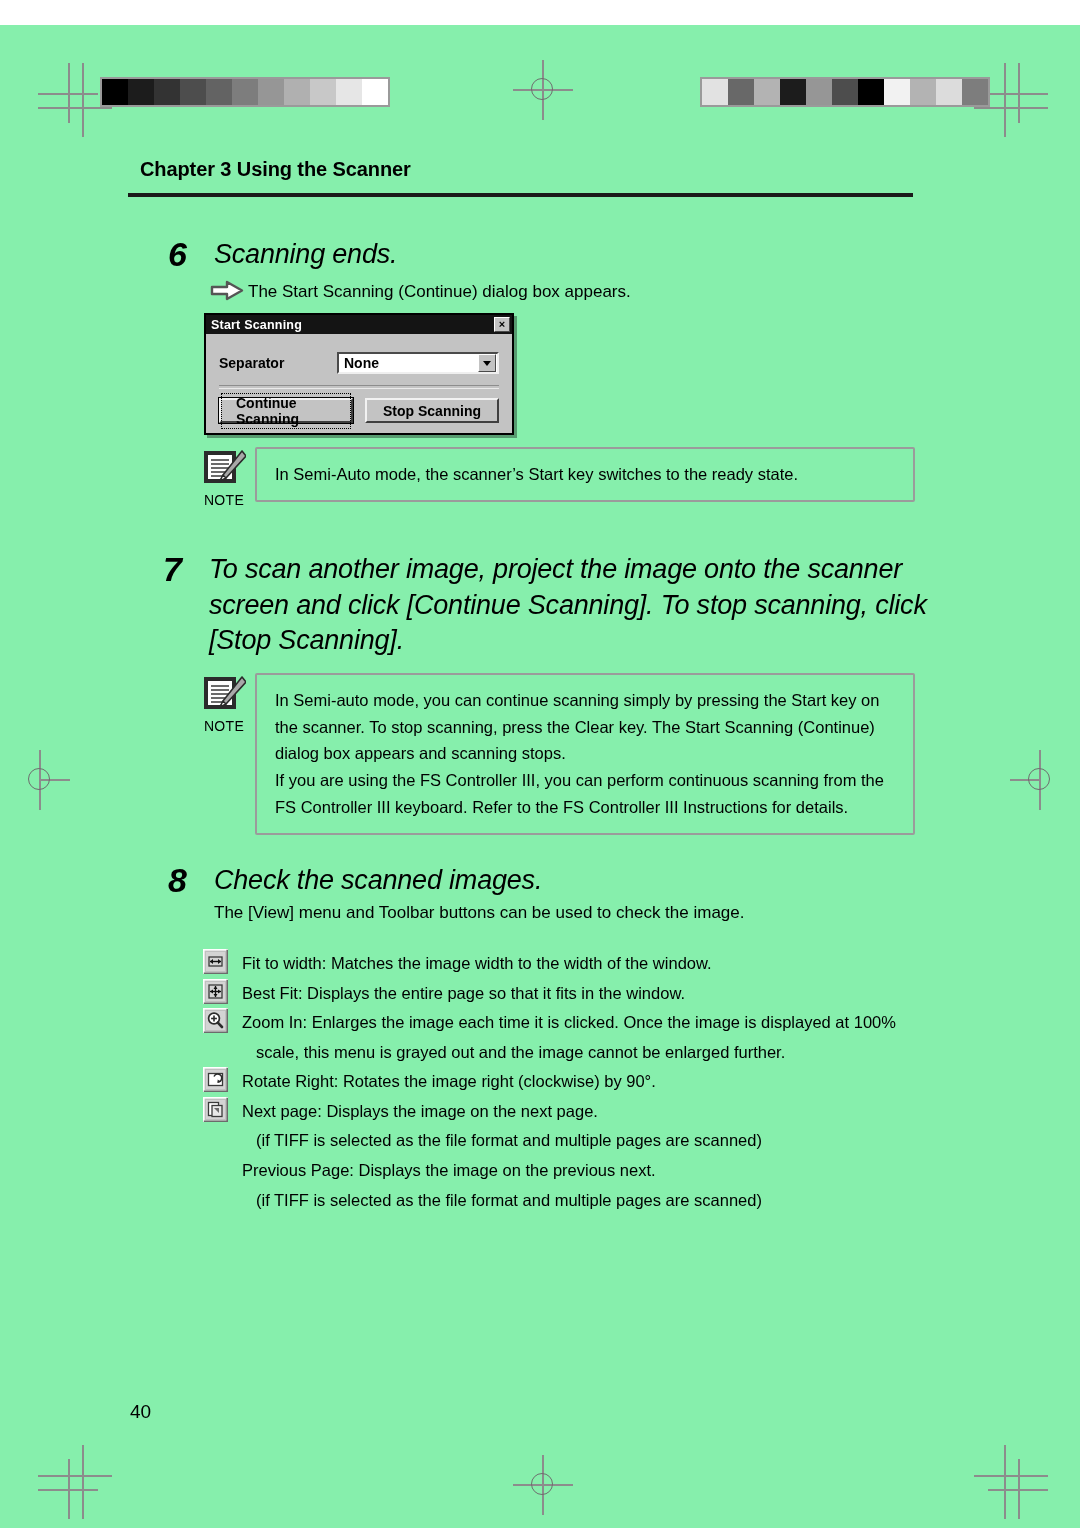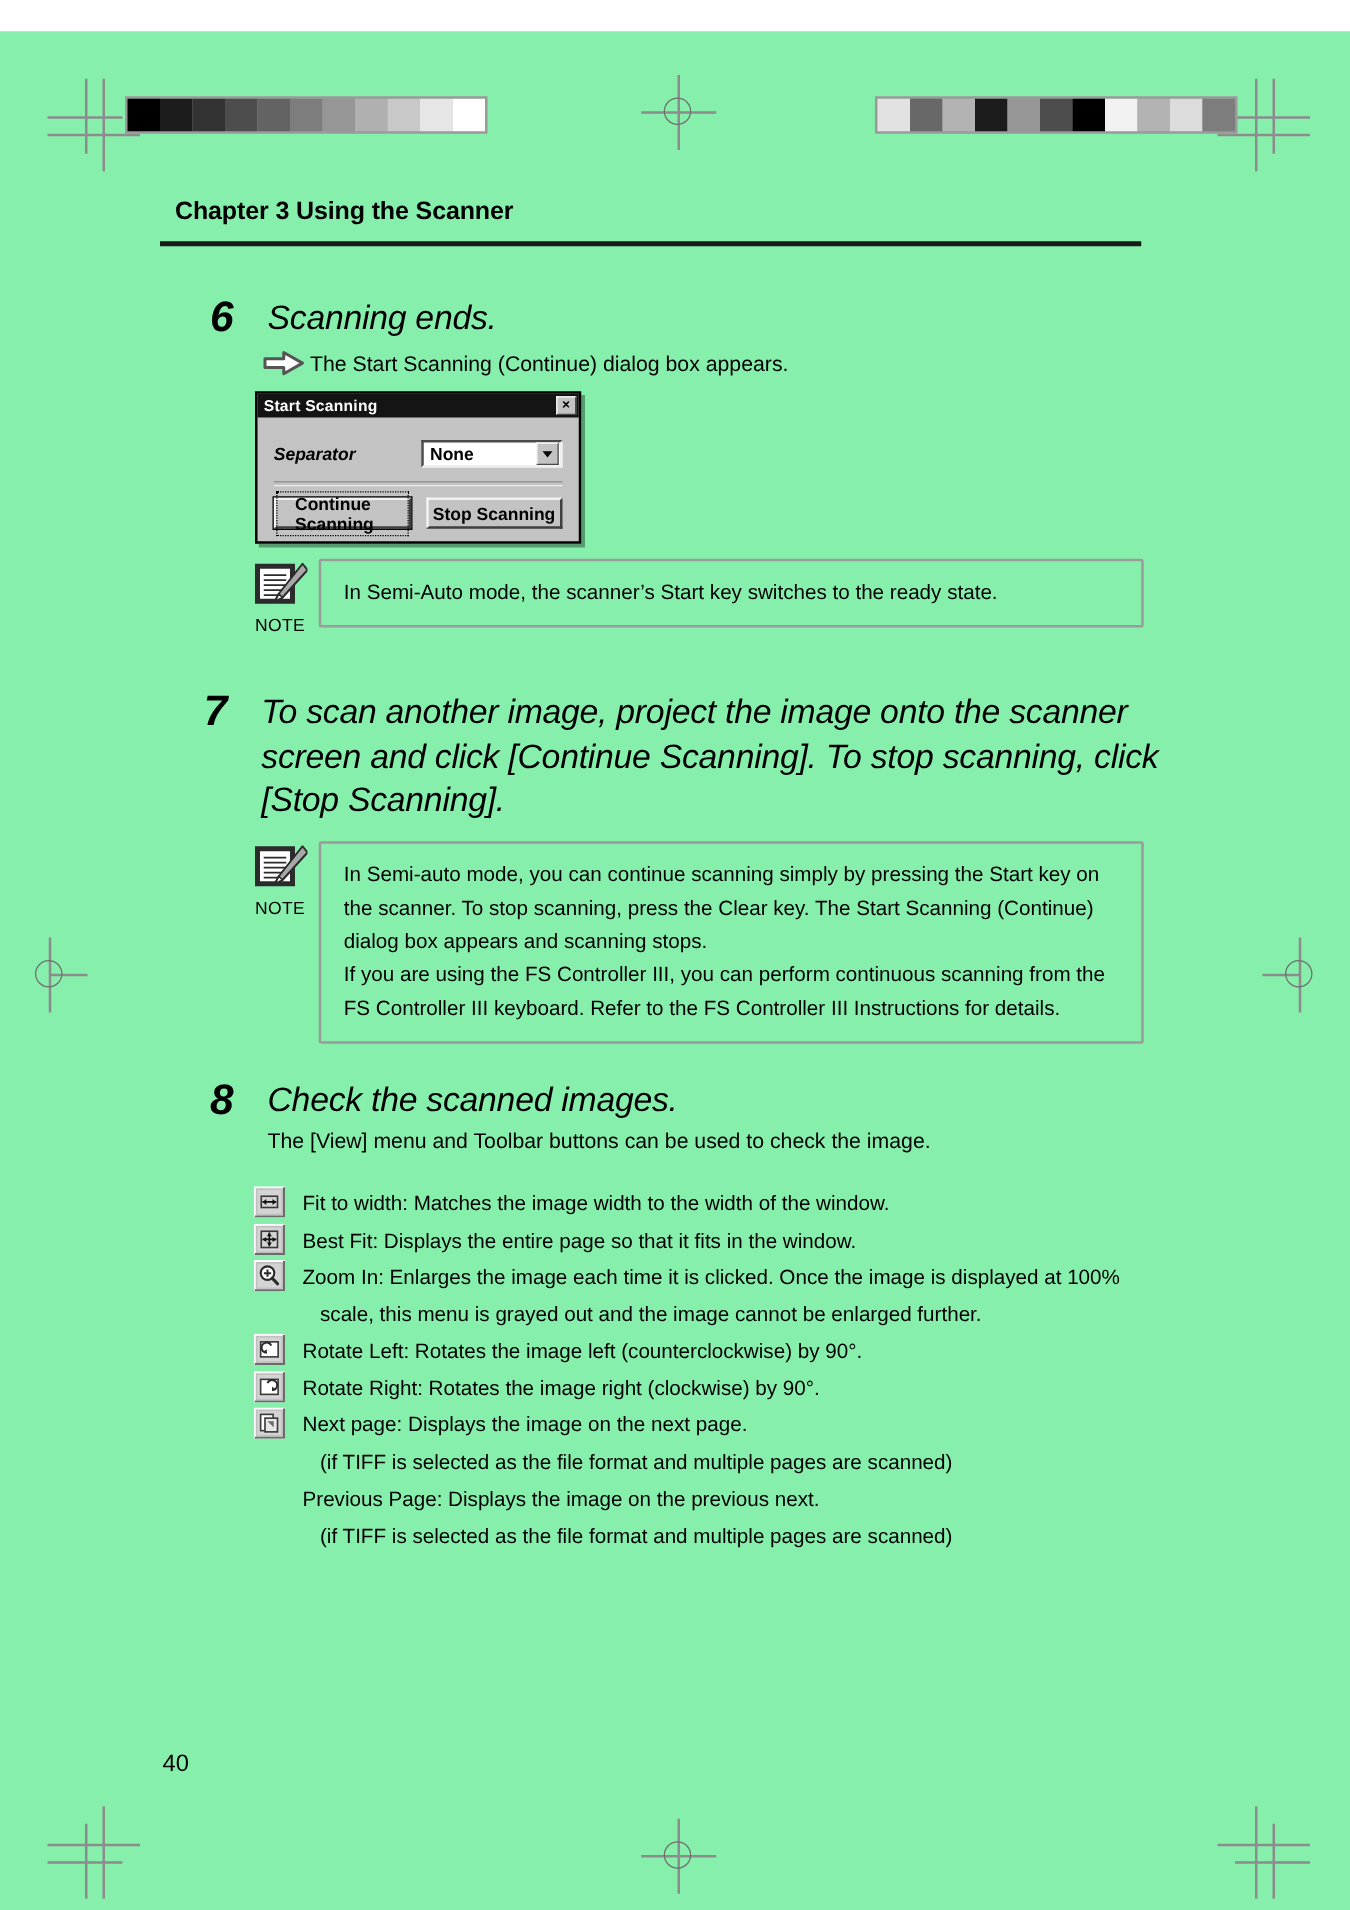--- a/index.html
+++ b/index.html
@@ -149,21 +149,20 @@
   .dlg-body { padding: 18px 13px 0 13px; }
   .dlg-row {
     display: flex;
     align-items: center;
   }
   .dlg-label {
     font-size: 14px;
     font-weight: bold;
     width: 118px;
     flex: none;
-    font-style: italic;
   }
   .dlg-combo {
     flex: 1;
     height: 22px;
     background: #fff;
     border-top: 2px solid #4a4a4a;
     border-left: 2px solid #4a4a4a;
     border-right: 2px solid #efefef;
     border-bottom: 2px solid #efefef;
     display: flex;
@@ -361,21 +360,21 @@
     <div class="step-title">Scanning ends.</div>
   </div>
 
   <div class="arrow-glyph" style="left:210px;top:255px;">
     <svg viewBox="0 0 34 21" width="34" height="21">
       <path d="M2 7 H17 V2 L32 10.5 L17 19 V14 H2 Z" fill="#ffffff" stroke="#555555" stroke-width="2.4" stroke-linejoin="round"></path>
     </svg>
   </div>
   <div class="sub-line" style="left:248px;top:256px;">The Start Scanning (Continue) dialog box appears.</div>
 
-  <div class="dialog" style="left:204px;top:288px;width:261px;height:122px;">
+  <div class="dialog" style="left:204px;top:288px;width:310px;height:122px;">
     <div class="dlg-title">
       <span>Start Scanning</span>
       <span class="dlg-close">×</span>
     </div>
     <div class="dlg-body">
       <div class="dlg-row">
         <div class="dlg-label">Separator</div>
         <div class="dlg-combo">
           <span class="val">None</span>
           <span class="arrow">
@@ -482,29 +481,20 @@
         <span class="tool-text">Zoom In: Enlarges the image each time it is clicked. Once the image is displayed at 100%</span>
       </div>
       <div class="tool-row">
         <span class="tool-icon blank"></span>
         <span class="tool-text indent">scale, this menu is grayed out and the image cannot be enlarged further.</span>
       </div>
       <div class="tool-row">
         <span class="tool-icon"><svg viewBox="0 0 25 25" width="25" height="25">
             <use href="#ic-base"></use>
             <rect x="5.5" y="6.5" width="14" height="12" fill="#ffffff" stroke="#3a3a3a" stroke-width="1.3"></rect>
-            <path d="M14 9.5 a4 4 0 1 0 -3.6 5.6" fill="none" stroke="#2b2b2b" stroke-width="1.5"></path>
-            <path d="M10.4 12.4 l0 3.6 l-3 -1.6 z" fill="#2b2b2b"></path>
-          </svg></span>
-        <span class="tool-text">Rotate Left: Rotates the image left (counterclockwise) by 90°.</span>
-      </div>
-      <div class="tool-row">
-        <span class="tool-icon"><svg viewBox="0 0 25 25" width="25" height="25">
-            <use href="#ic-base"></use>
-            <rect x="5.5" y="6.5" width="14" height="12" fill="#ffffff" stroke="#3a3a3a" stroke-width="1.3"></rect>
             <path d="M11 9.5 a4 4 0 1 1 3.6 5.6" fill="none" stroke="#2b2b2b" stroke-width="1.5"></path>
             <path d="M14.6 12.4 l0 3.6 l3 -1.6 z" fill="#2b2b2b"></path>
           </svg></span>
         <span class="tool-text">Rotate Right: Rotates the image right (clockwise) by 90°.</span>
       </div>
       <div class="tool-row">
         <span class="tool-icon"><svg viewBox="0 0 25 25" width="25" height="25">
             <use href="#ic-base"></use>
             <rect x="5.5" y="5.5" width="10" height="13" fill="#ffffff" stroke="#3a3a3a" stroke-width="1.3"></rect>
             <rect x="9" y="8.5" width="10" height="11" fill="#e8e8e8" stroke="#3a3a3a" stroke-width="1.3"></rect>

